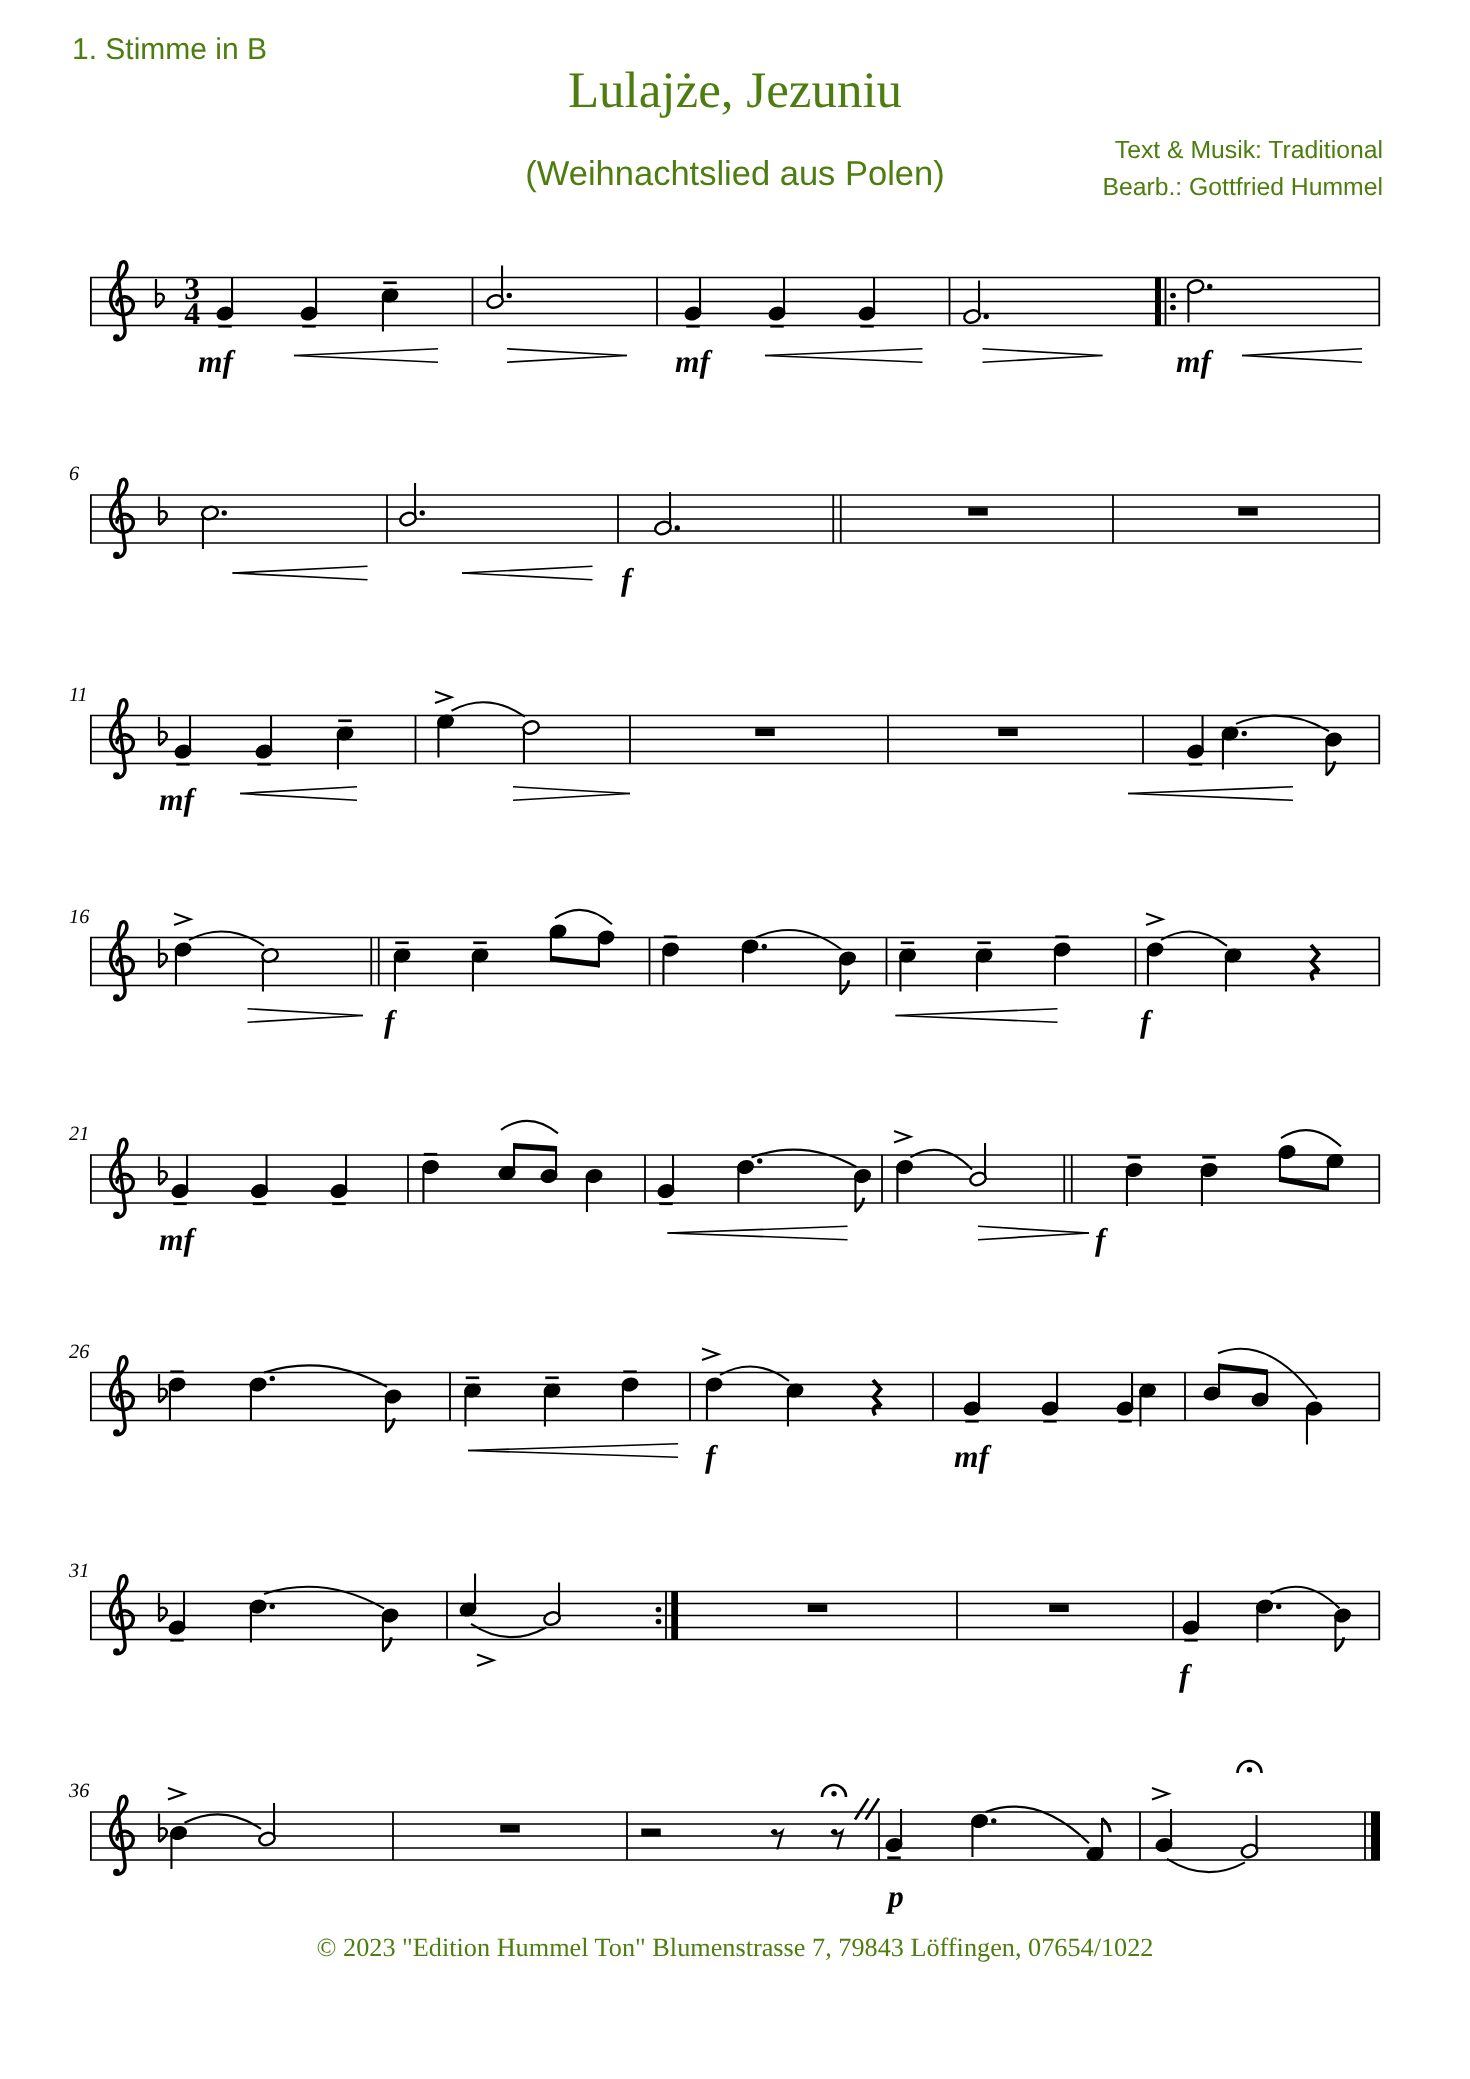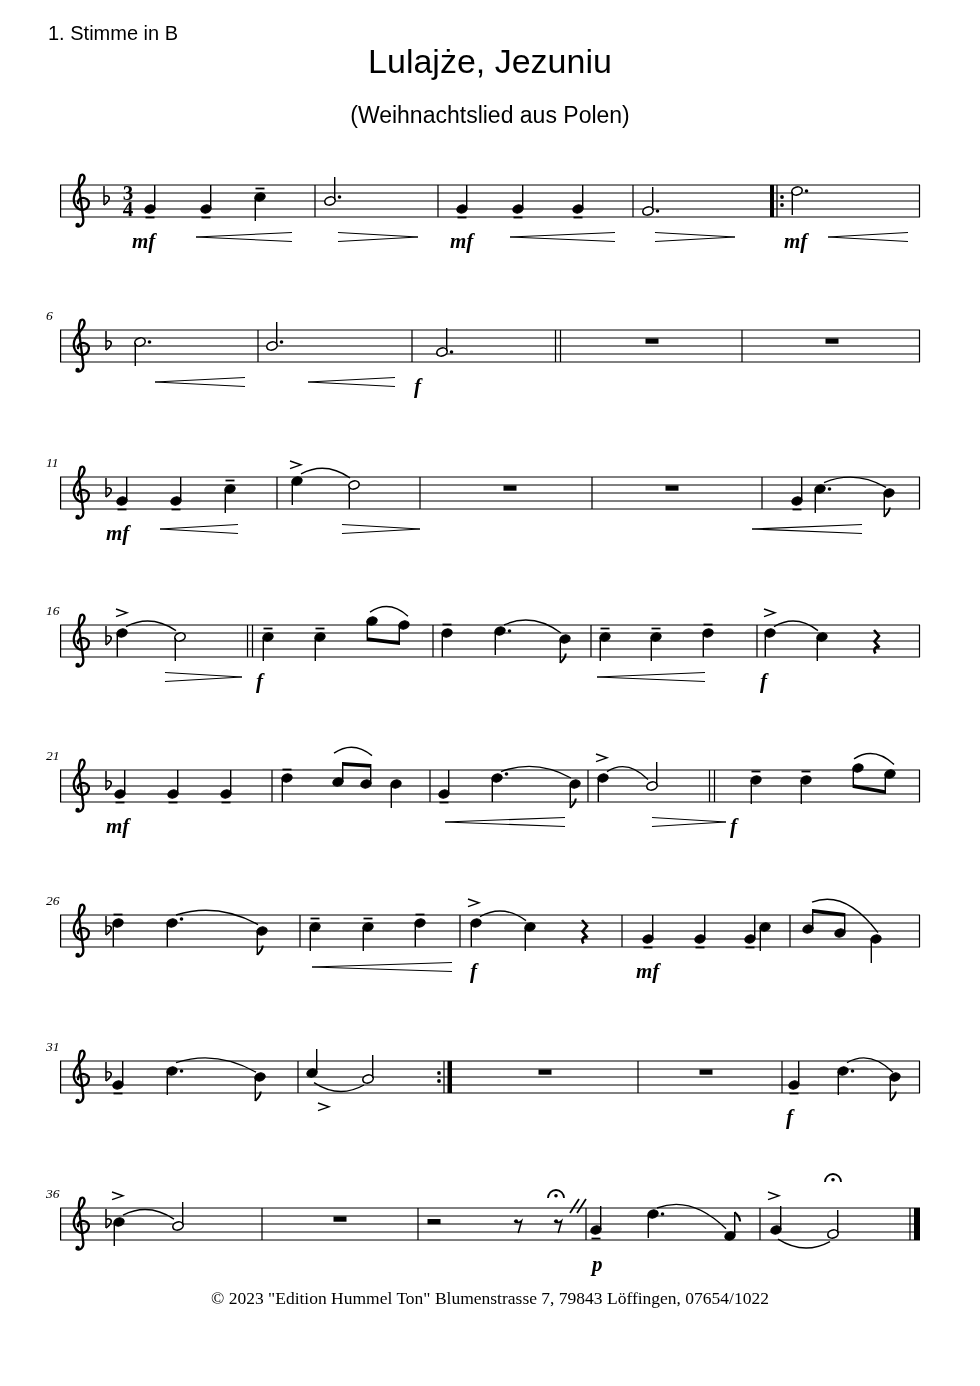--- a/index.html
+++ b/index.html
@@ -1,33 +1,37 @@
 <!DOCTYPE html>
 <html><head>
 <meta charset="utf-8">
 <style>
   html,body{margin:0;padding:0;background:#e8e8e8;}
   .page{position:relative;width:980px;height:1386px;background:#ffffff;overflow:hidden;
-        font-family:"Liberation Sans",sans-serif;color:#000000;}
+        font-family:"Liberation Sans",sans-serif;color:#4d7c0f;}
   .part-name{position:absolute;left:48px;top:22px;font-size:20px;}
   .title{position:absolute;left:0;right:0;top:42px;margin:0;text-align:center;
-         font-size:34px;font-weight:400;}
+         font-size:34px;font-weight:400;font-family:Liberation Serif, serif;}
   .subtitle{position:absolute;left:0;right:0;top:102px;text-align:center;font-size:23px;}
   .credits{position:absolute;right:58px;top:88px;text-align:right;font-size:16.5px;line-height:25px;}
   .score-svg{position:absolute;left:0;top:0;}
   .footer{position:absolute;left:0;right:0;top:1287px;text-align:center;
           font-family:"Liberation Serif",serif;font-size:17.5px;line-height:23px;}
 </style>
 </head>
 <body>
 
 <div class="page">
   <div class="part-name">1. Stimme in B</div>
   <h1 class="title">Lulajże, Jezuniu</h1>
   <div class="subtitle">(Weihnachtslied aus Polen)</div>
+  <div class="credits">
+    <div>Text &amp; Musik: Traditional</div>
+    <div>Bearb.: Gottfried Hummel</div>
+  </div>
 
   <svg class="score-svg" id="score" width="980" height="1386" viewBox="0 0 980 1386">
       <g>
         <line x1="60" y1="185" x2="920" y2="185" stroke="#000" stroke-width="1"></line>
         <line x1="60" y1="193" x2="920" y2="193" stroke="#000" stroke-width="1"></line>
         <line x1="60" y1="201" x2="920" y2="201" stroke="#000" stroke-width="1"></line>
         <line x1="60" y1="209" x2="920" y2="209" stroke="#000" stroke-width="1"></line>
         <line x1="60" y1="217" x2="920" y2="217" stroke="#000" stroke-width="1"></line>
         <line x1="60.6" y1="185" x2="60.6" y2="217" stroke="#000" stroke-width="1.2"></line>
         <line x1="919.5" y1="185" x2="919.5" y2="217" stroke="#000" stroke-width="1.2"></line>

